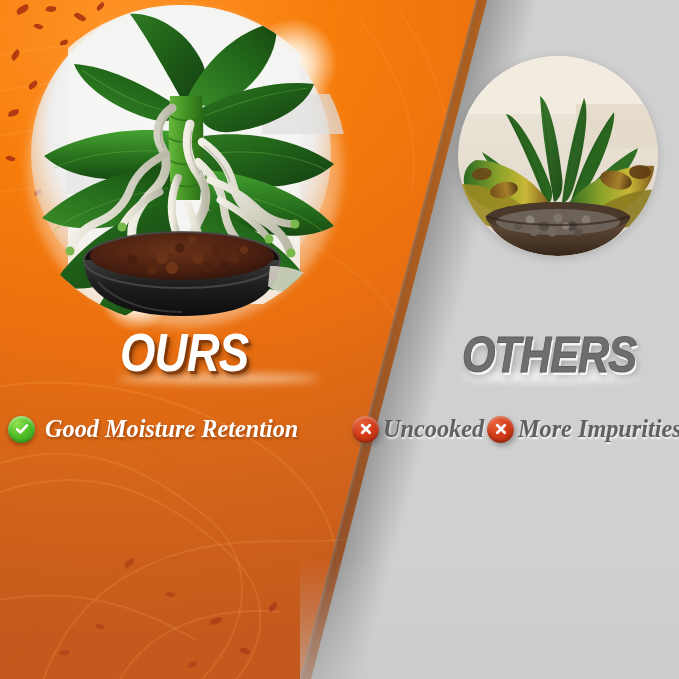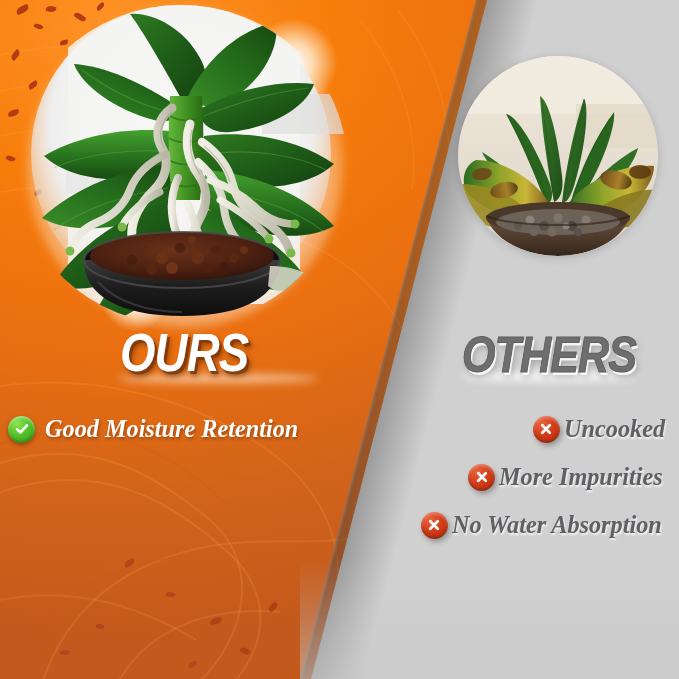--- a/index.html
+++ b/index.html
@@ -113,21 +113,21 @@
     position:absolute;
     height:9px;border-radius:50%;
     filter:blur(4px);
   }
   #ours-underglow{left:118px;top:374px;width:200px;background:rgba(255,244,225,.62);}
   #others-underglow{left:462px;top:372px;width:176px;background:rgba(255,255,255,.85);}
 
   
   .list{
     position:absolute;
-    display:flex;flex-direction:column;
+    display:flex;flex-direction:row;
   }
   #ours-list{left:8px;top:405px;width:330px;align-items:flex-start;}
   #others-list{left:352px;top:405px;width:316px;align-items:flex-end;}
 
   .list-item{
     display:flex;align-items:center;
     height:48px;
     gap:10px;
     white-space:nowrap;
   }

